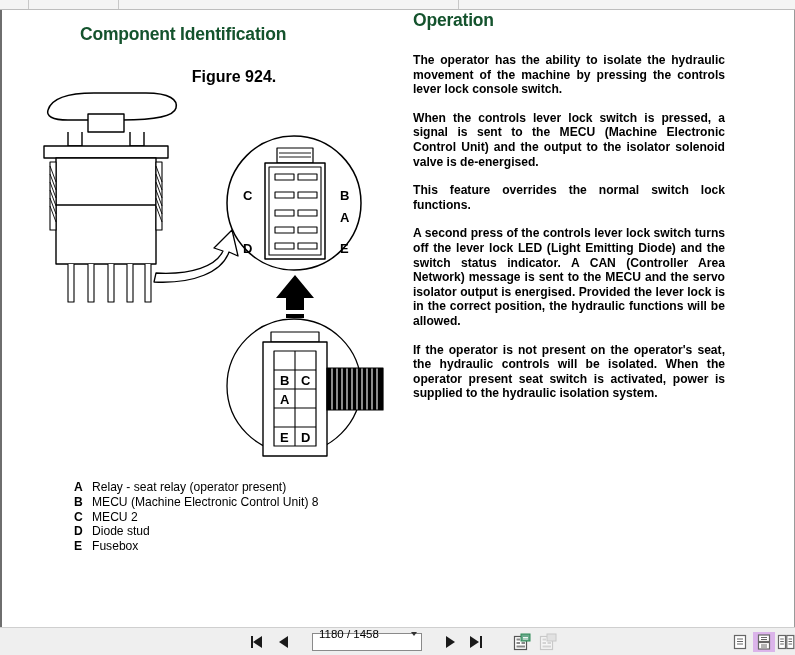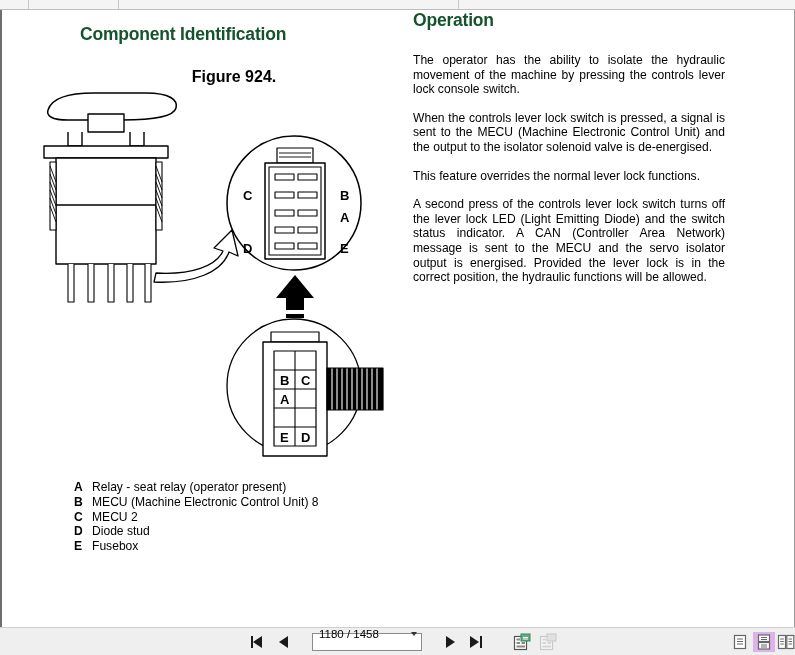--- a/index.html
+++ b/index.html
@@ -72,20 +72,21 @@
     left: 411px; top: 0;
     width: 312px;
   }
   .col-right .heading { margin-left: 0; }
   .para {
     font-size: 12.1px;
     line-height: 14.6px;
     text-align: justify;
     color: #000;
     margin: 0 0 14px 0;
+    font-weight: bold;
   }
   .para:first-of-type { margin-top: 22px; }
   .para.last { text-align: justify; }
 
   
   .figure {
     position: absolute;
     left: 24px;
     top: 60px;
     width: 380px;
@@ -338,22 +339,23 @@
     <div class="legend-row">
       <span class="legend-key">E</span>
       <span class="legend-text">Fusebox</span>
     </div>
   </div>
 
   <div class="col-right">
     <h1 class="heading">Operation</h1>
     <p class="para">The operator has the ability to isolate the hydraulic movement of the machine by pressing the controls lever lock console switch.</p>
     <p class="para">When the controls lever lock switch is pressed, a signal is sent to the MECU (Machine Electronic Control Unit) and the output to the isolator solenoid valve is de-energised.</p>
-    <p class="para">This feature overrides the normal lever lock functions.</p>
+    <p class="para">This feature overrides the normal switch lock functions.</p>
     <p class="para">A second press of the controls lever lock switch turns off the lever lock LED (Light Emitting Diode) and the switch status indicator. A CAN (Controller Area Network) message is sent to the MECU and the servo isolator output is energised. Provided the lever lock is in the correct position, the hydraulic functions will be allowed.</p>
+    <p class="para last">If the operator is not present on the operator's seat, the hydraulic controls will be isolated. When the operator present seat switch is activated, power is supplied to the hydraulic isolation system.</p>
   </div>
 
 </div>
 
 <div class="toolbar">
 
   <div class="tb-center">
 
     <div class="tb-btn">
       <svg width="16" height="14" viewBox="0 0 16 14">

